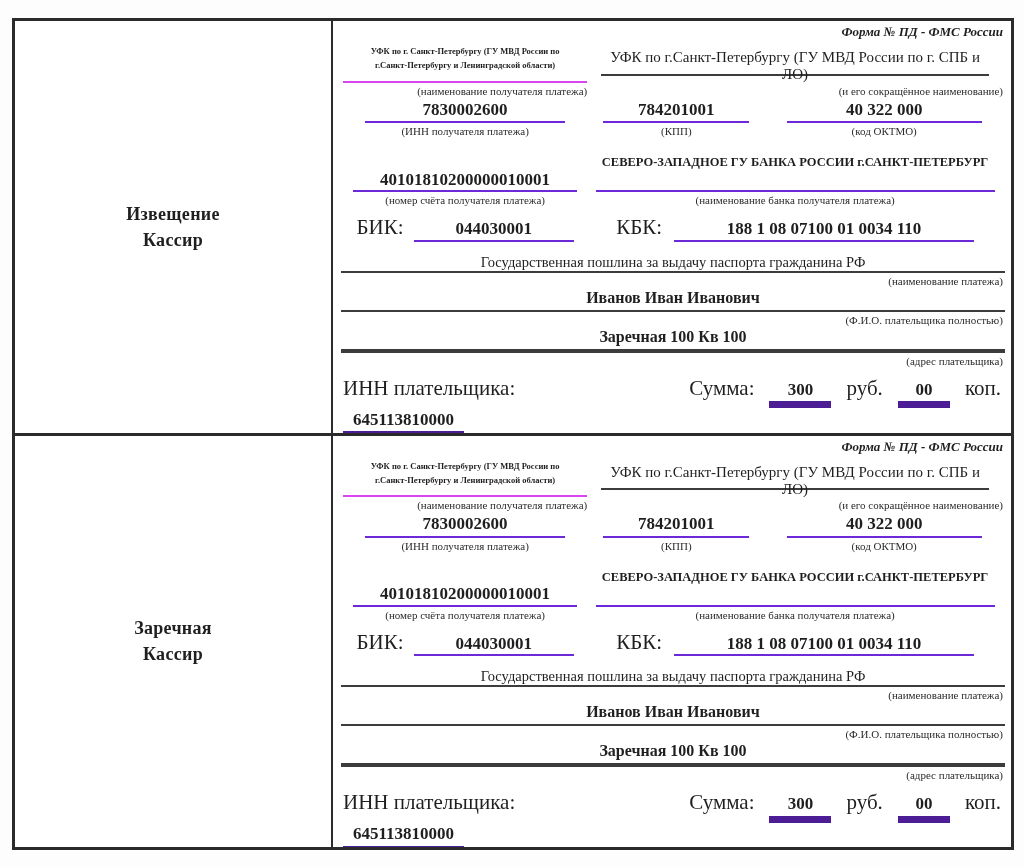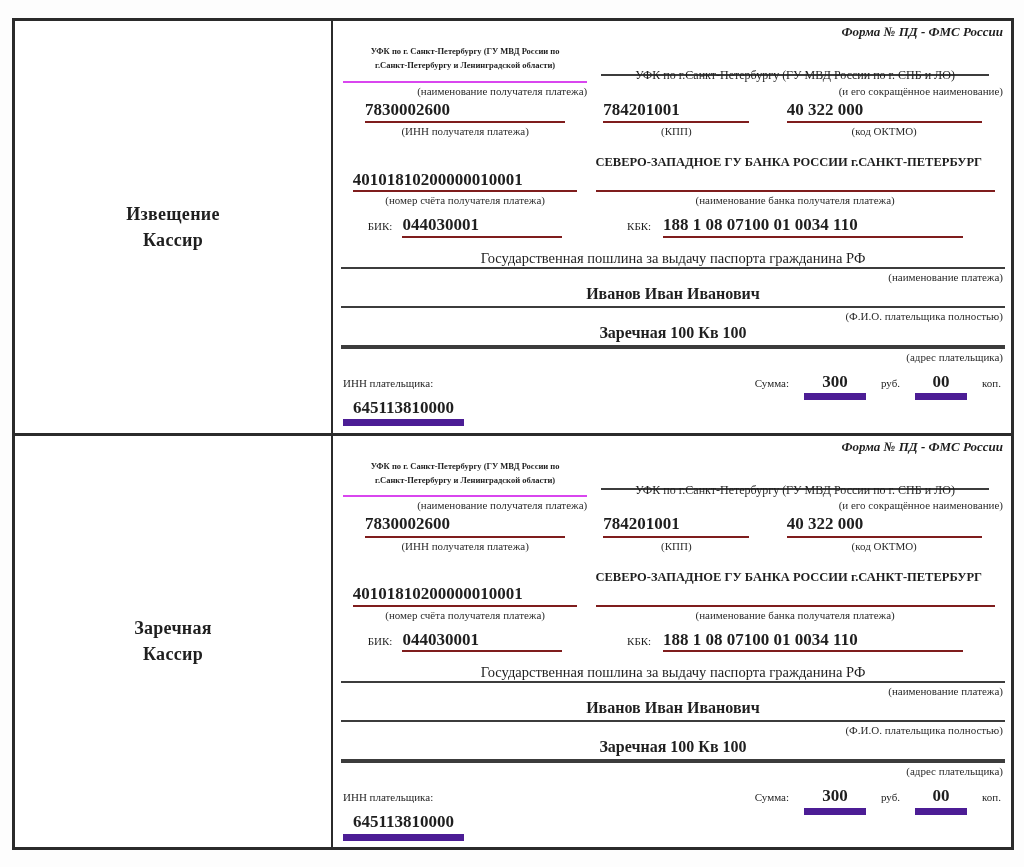--- a/index.html
+++ b/index.html
@@ -34,47 +34,47 @@
   .form-number { text-align: right; font-weight: bold; font-style: italic; font-size: 13px; flex: 0 0 auto; }
 
   .head-row { display: flex; align-items: flex-end; }
   .head-left { width: 37%; display: flex; flex-direction: column; }
   .small-name {
     font-size: 8.5px; font-weight: bold; text-align: center; line-height: 1.7;
     padding: 4px 6px 8px; border-bottom: 2px solid #d946ef;
   }
   .head-right { width: 63%; display: flex; flex-direction: column; }
   .short-name {
-    font-size: 12px; text-align: center; line-height: 1.12;
+    font-size: 15px; text-align: center; line-height: 1.12;
     position: relative; padding: 0 20px; z-index: 1;
   }
   .short-name::after {
     content: ""; position: absolute; left: 14px; right: 14px; bottom: 7px;
     border-bottom: 2px solid #3c3c3c; z-index: -1;
   }
   .lbl { font-size: 11px; text-align: right; color: #2b2b2b; padding-top: 2px; white-space: nowrap; }
 
   .nums-row { display: flex; margin-top: 3px; }
   .num-col { display: flex; flex-direction: column; align-items: center; }
   .c1 { width: 37%; } .c2 { width: 27%; } .c3 { width: 36%; }
   .val { font-size: 17px; font-weight: bold; line-height: 1.2; }
-  .u { border-bottom: 2px solid #7f1d1d; }
+  .u { border-bottom: 2px solid #6d28d9; text-align: center; }
   .num-col .u { min-width: 82%; padding-bottom: 1px; }
 
   .acct-row { display: flex; margin-top: 18px; align-items: flex-end; }
   .acct-col { width: 37%; } .bank-col { width: 63%; }
   .acct-col, .bank-col { display: flex; flex-direction: column; align-items: center; }
   .acct-col .u { min-width: 92%; }
   .bank-col .u { min-width: 96%; }
   .bank-name { font-size: 12.5px; font-weight: bold; padding-bottom: 20px; }
 
   .bik-row { display: flex; margin-top: 9px; align-items: baseline; }
   .bik-left { width: 37%; display: flex; justify-content: center; gap: 10px; align-items: baseline; }
   .bik-right { width: 63%; display: flex; justify-content: center; gap: 12px; align-items: baseline; }
-  .fld { font-size: 11px; }
+  .fld { font-size: 21px; }
   .bik-left .u { min-width: 160px; }
   .bik-right .u { min-width: 300px; }
 
   .purpose { text-align: center; font-size: 14.5px; margin-top: 12px; }
 
   .grow-a { flex: 1.3 1 0; } .grow-b { flex: 0.9 1 0; }
   .sep-line { border-top: 2px solid #3c3c3c; margin: 0 -2px; flex: 0 0 auto; }
   .center-val { text-align: center; font-size: 16px; font-weight: bold; padding: 2px 0 3px; }
 
   .bot-row { display: flex; justify-content: space-between; align-items: baseline; margin-top: 9px; }

